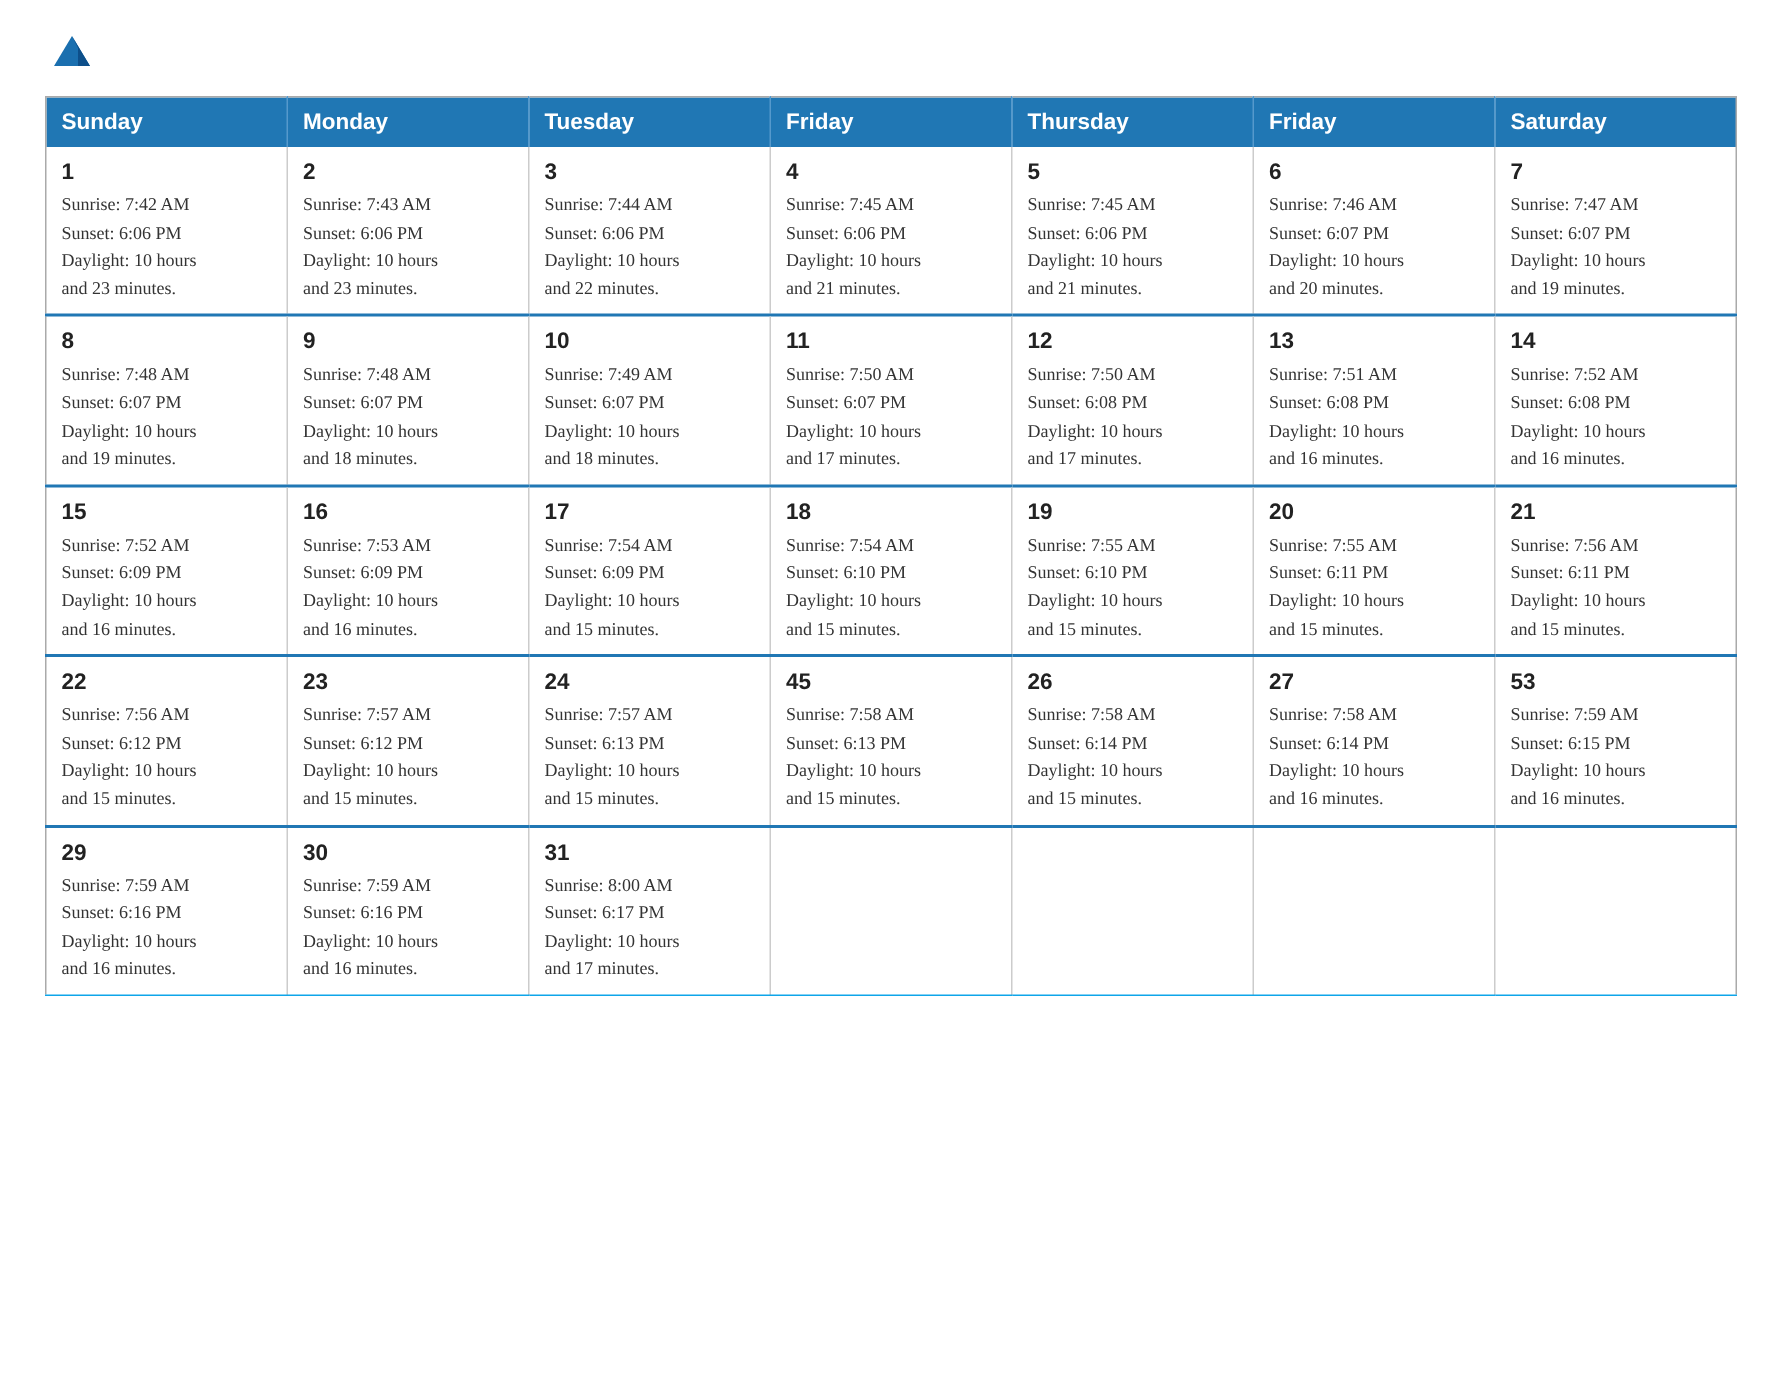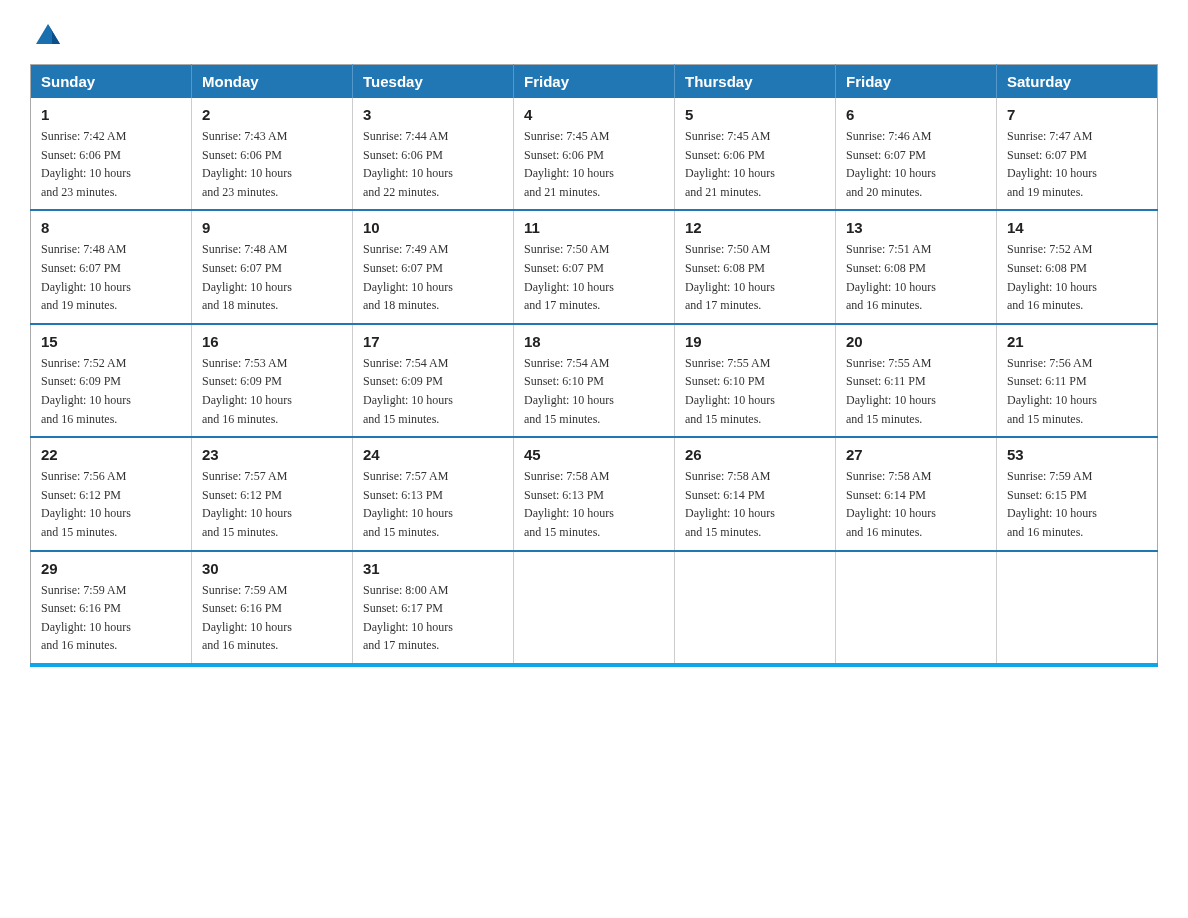--- a/index.html
+++ b/index.html
@@ -83,21 +83,21 @@
       color: #333;
       width: calc(100% / 7);
       min-height: 90px;
     }
 
     .calendar-table tbody tr td:last-child {
       border-right: none;
     }
 
     .calendar-table tbody tr:last-child td {
-      border-bottom: 4px solid #0ea5e9;
+      border-bottom: 1px solid #0ea5e9;
     }
 
     .day-number {
       font-size: 15px;
       font-weight: bold;
       color: #222;
       display: block;
       margin-bottom: 4px;
     }
 

